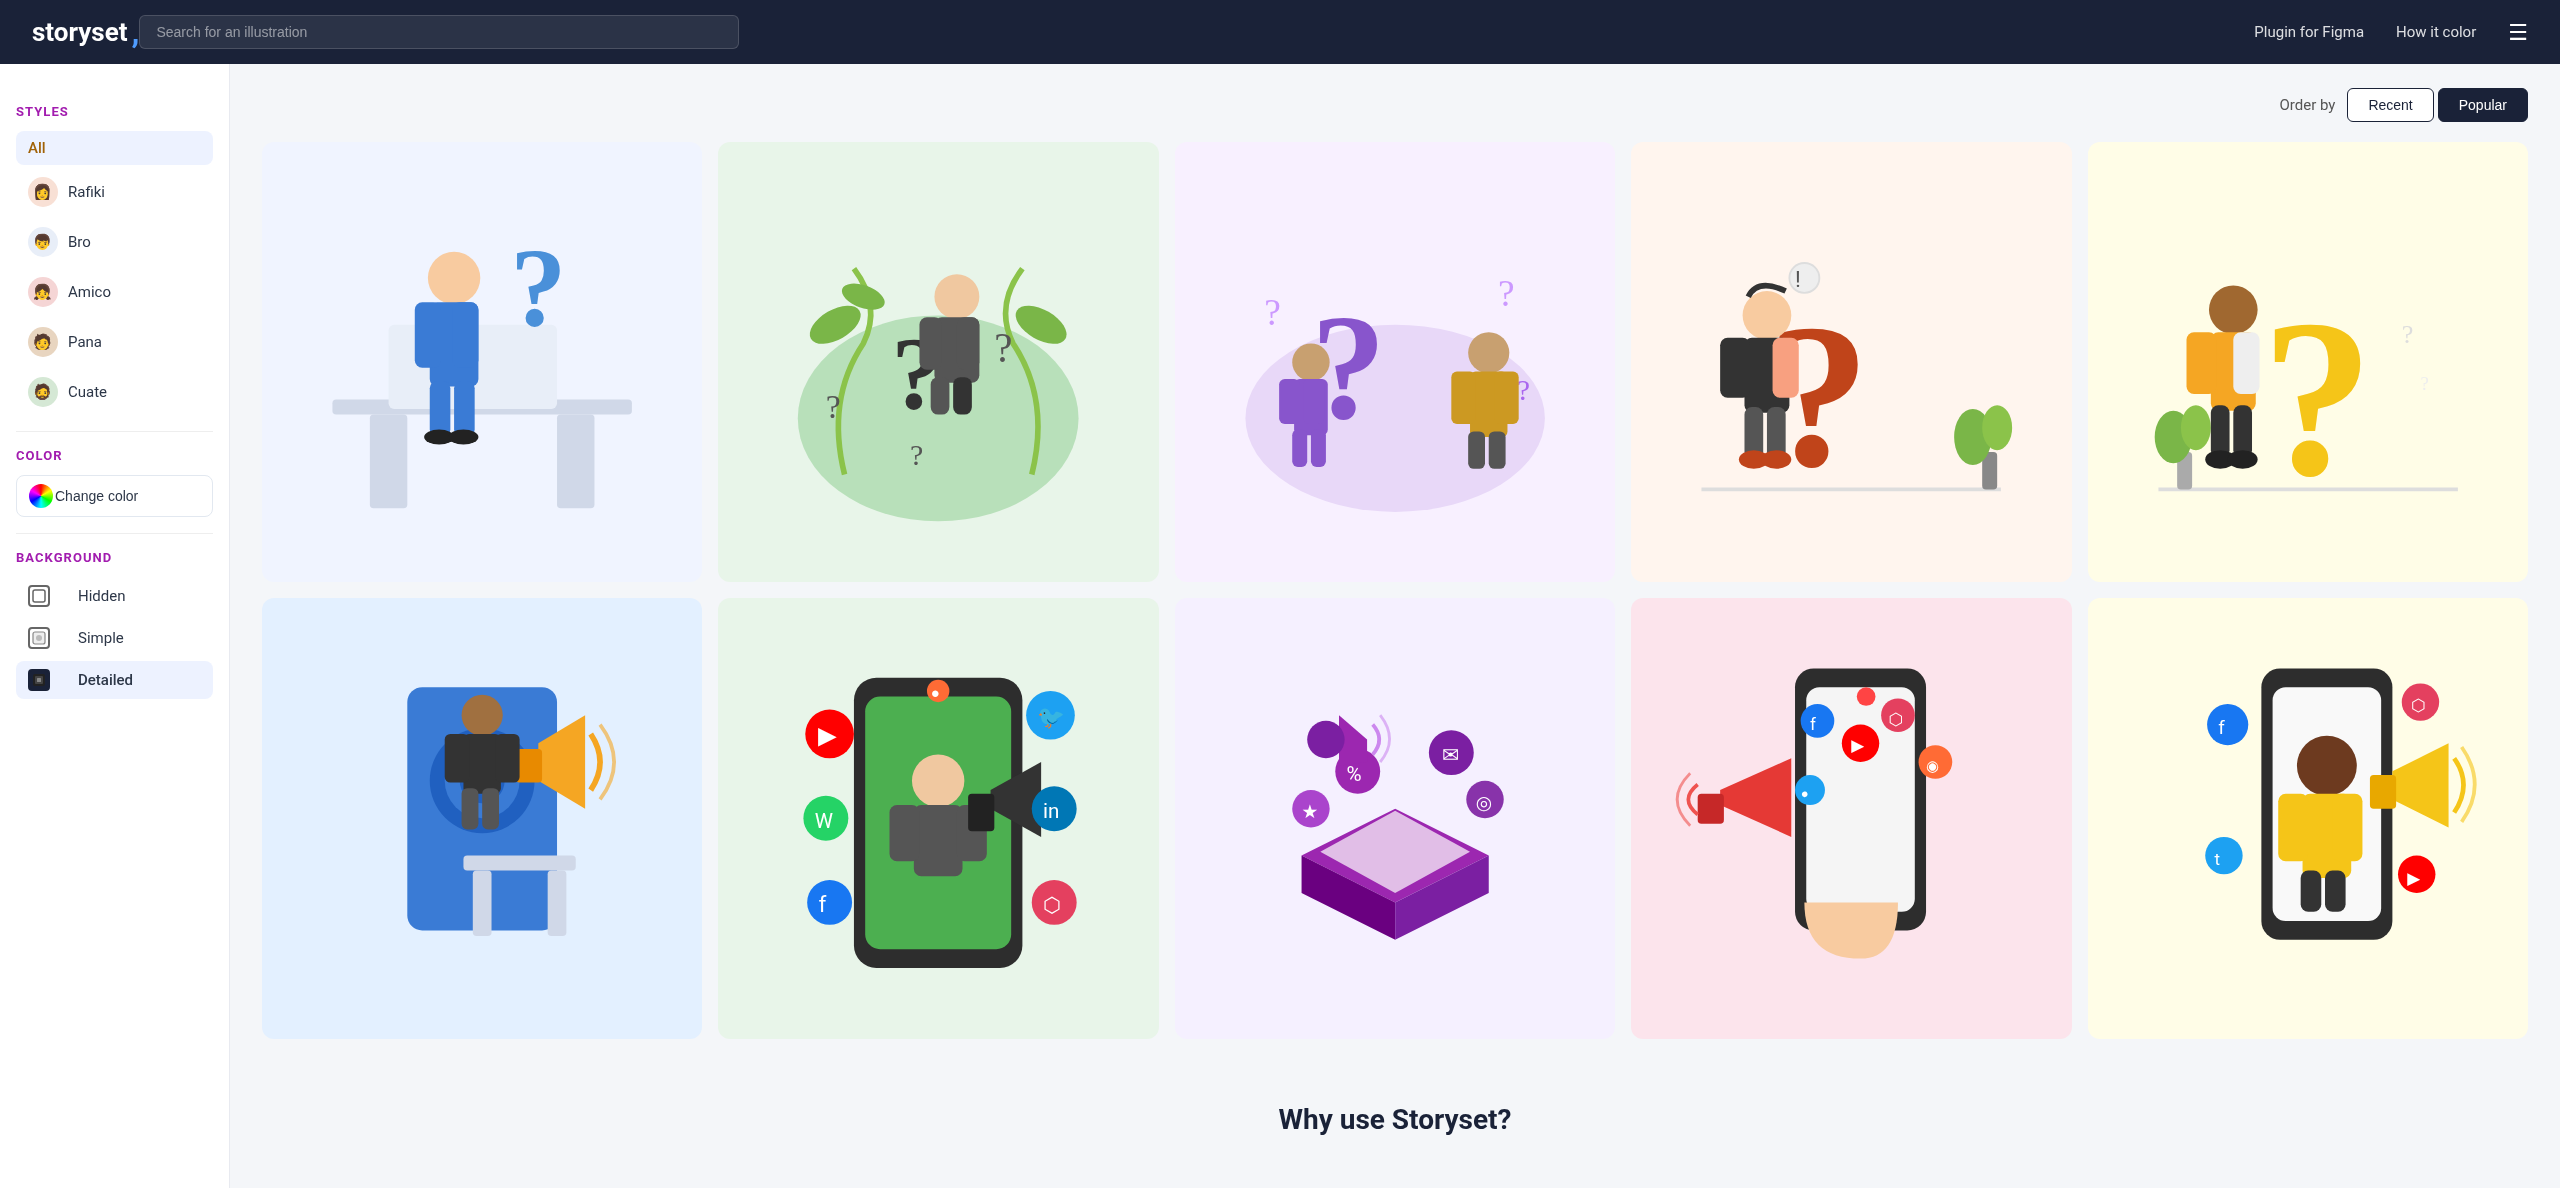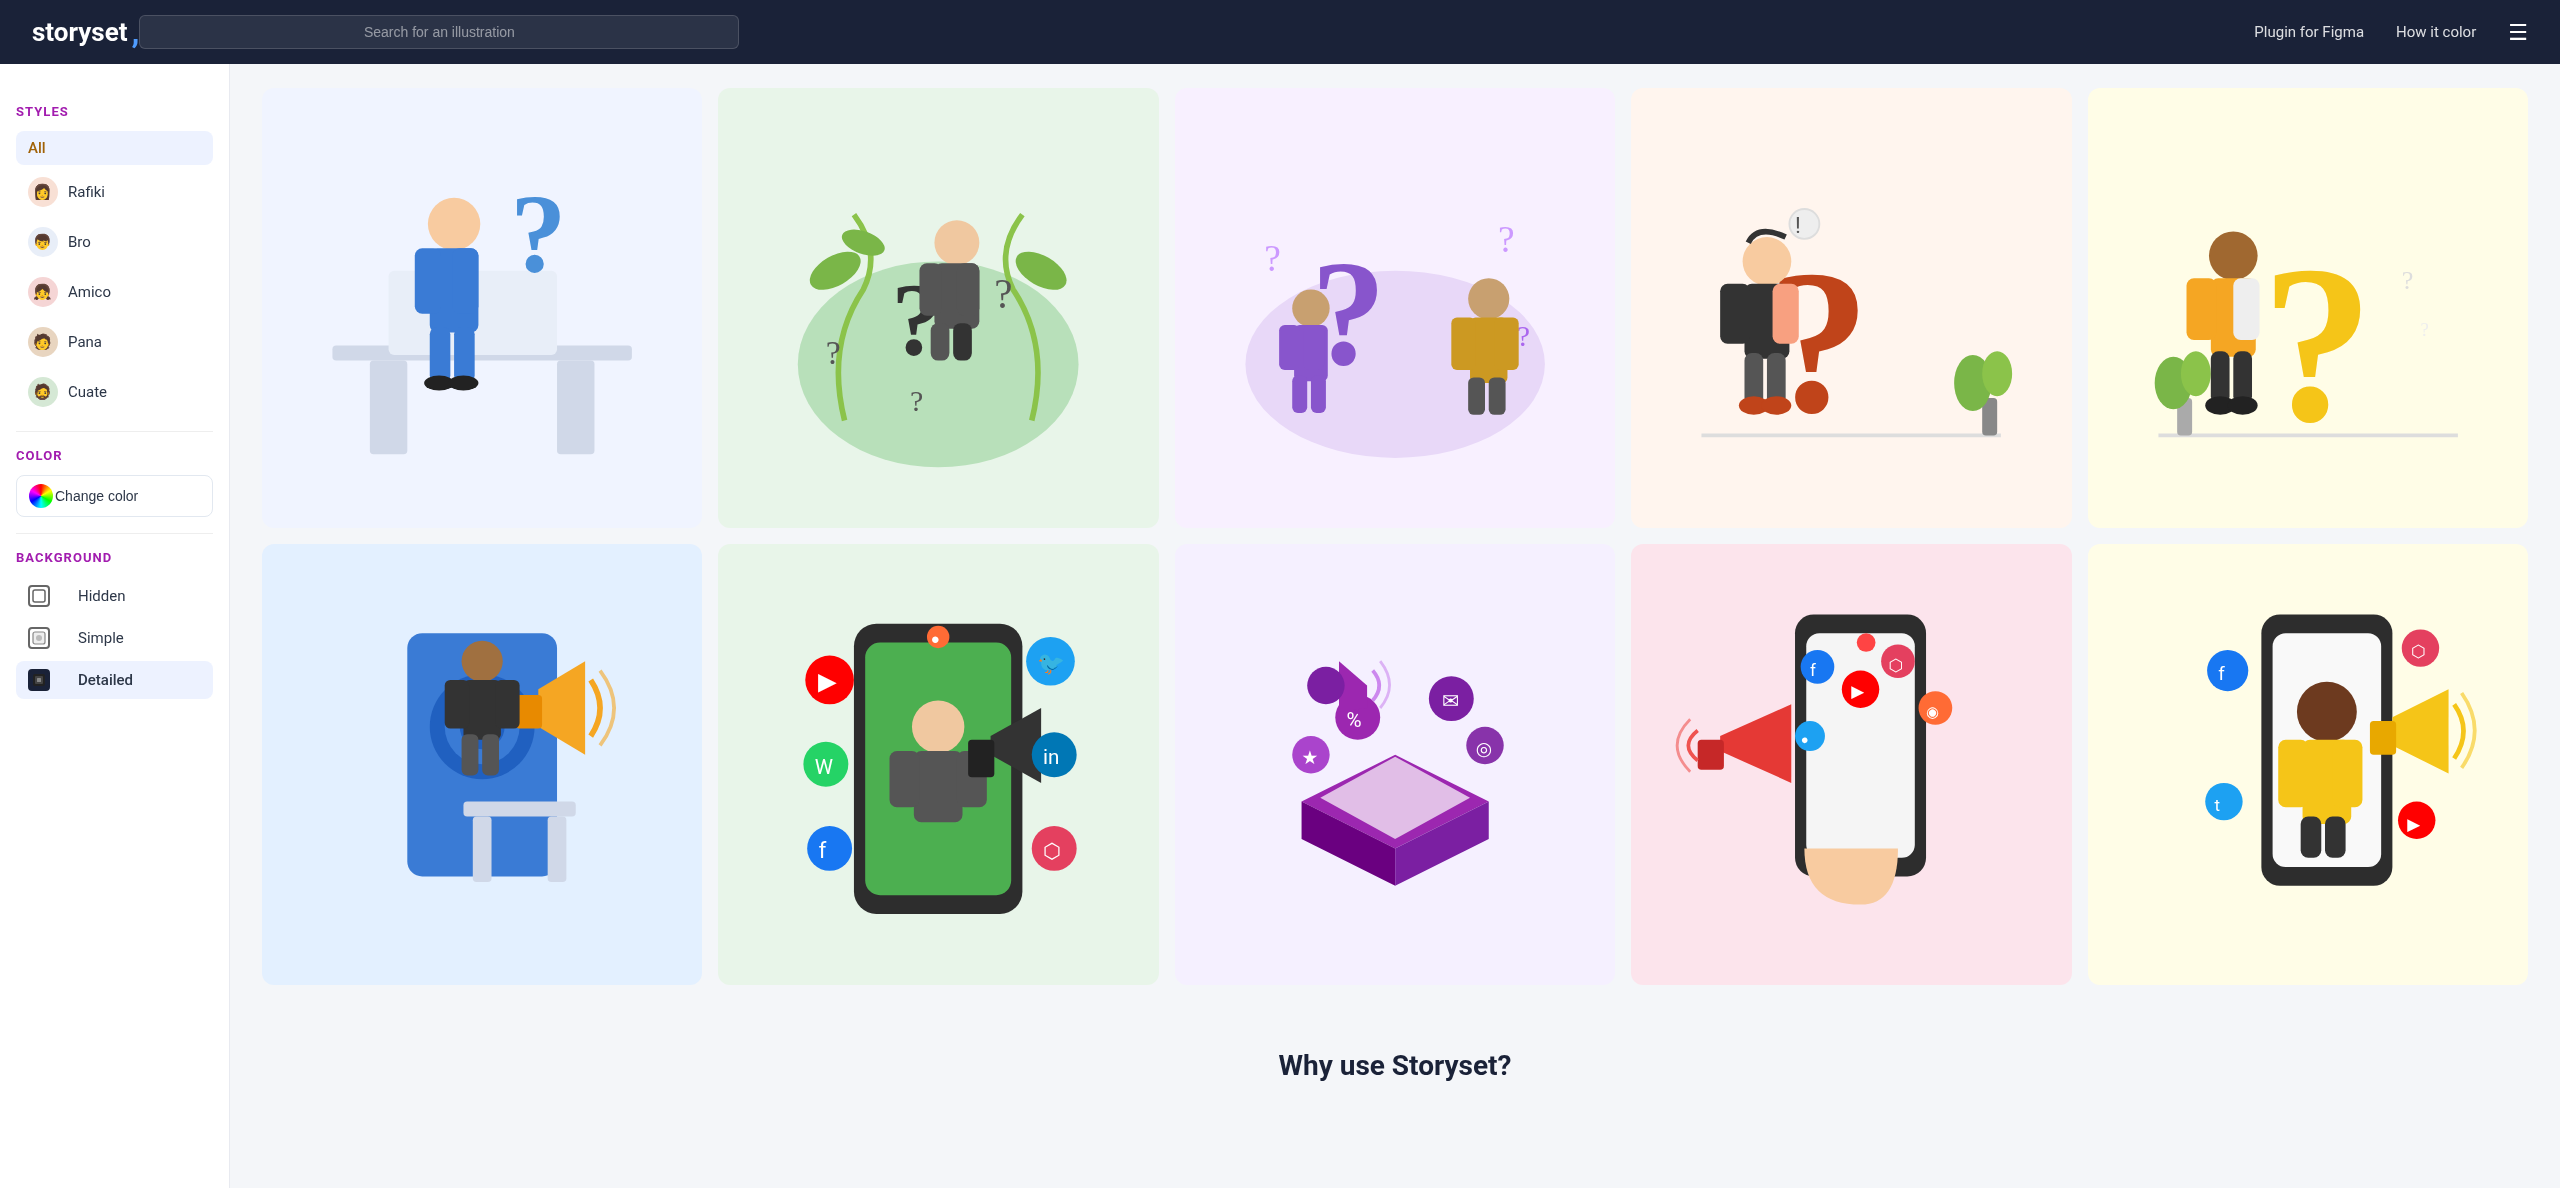--- a/index.html
+++ b/index.html
@@ -30,21 +30,20 @@
     .search-bar {
       flex: 1;
       max-width: 600px;
       background: rgba(255,255,255,0.08);
       border: 1px solid rgba(255,255,255,0.15);
       border-radius: 6px;
       padding: 8px 16px;
       color: rgba(255,255,255,0.6);
       font-size: 14px;
       outline: none;
-      text-align: center;
     }
     .search-bar::placeholder { color: rgba(255,255,255,0.5); }
     .header-nav {
       margin-left: auto;
       display: flex;
       align-items: center;
       gap: 32px;
     }
     .nav-link {
       color: rgba(255,255,255,0.85);
@@ -305,20 +304,25 @@
             <rect x="1" y="1" width="12" height="12" rx="2" fill="#222"></rect>
             <rect x="3" y="3" width="8" height="8" rx="1" fill="#444"></rect>
             <rect x="5" y="5" width="4" height="4" rx="0.5" fill="#888"></rect>
           </svg>
       </div>
       <span>Detailed</span>
     </div>
   </aside>
 
   <main class="content">
+    <div class="content-header">
+      <span class="order-label">Order by</span>
+      <button class="order-btn">Recent</button>
+      <button class="order-btn active" style="margin-left:4px;">Popular</button>
+    </div>
 
     <div class="illustrations-grid">
 
       <div class="illus-card" style="background:#f0f4ff;">
         <svg class="illus-svg" viewBox="0 0 200 200" xmlns="http://www.w3.org/2000/svg">
 
           <rect x="20" y="120" width="160" height="8" rx="2" fill="#d0d8e8"></rect>
           <rect x="40" y="128" width="20" height="50" rx="2" fill="#d0d8e8"></rect>
           <rect x="140" y="128" width="20" height="50" rx="2" fill="#d0d8e8"></rect>
           <rect x="50" y="80" width="90" height="45" rx="3" fill="#e8eef8"></rect>

